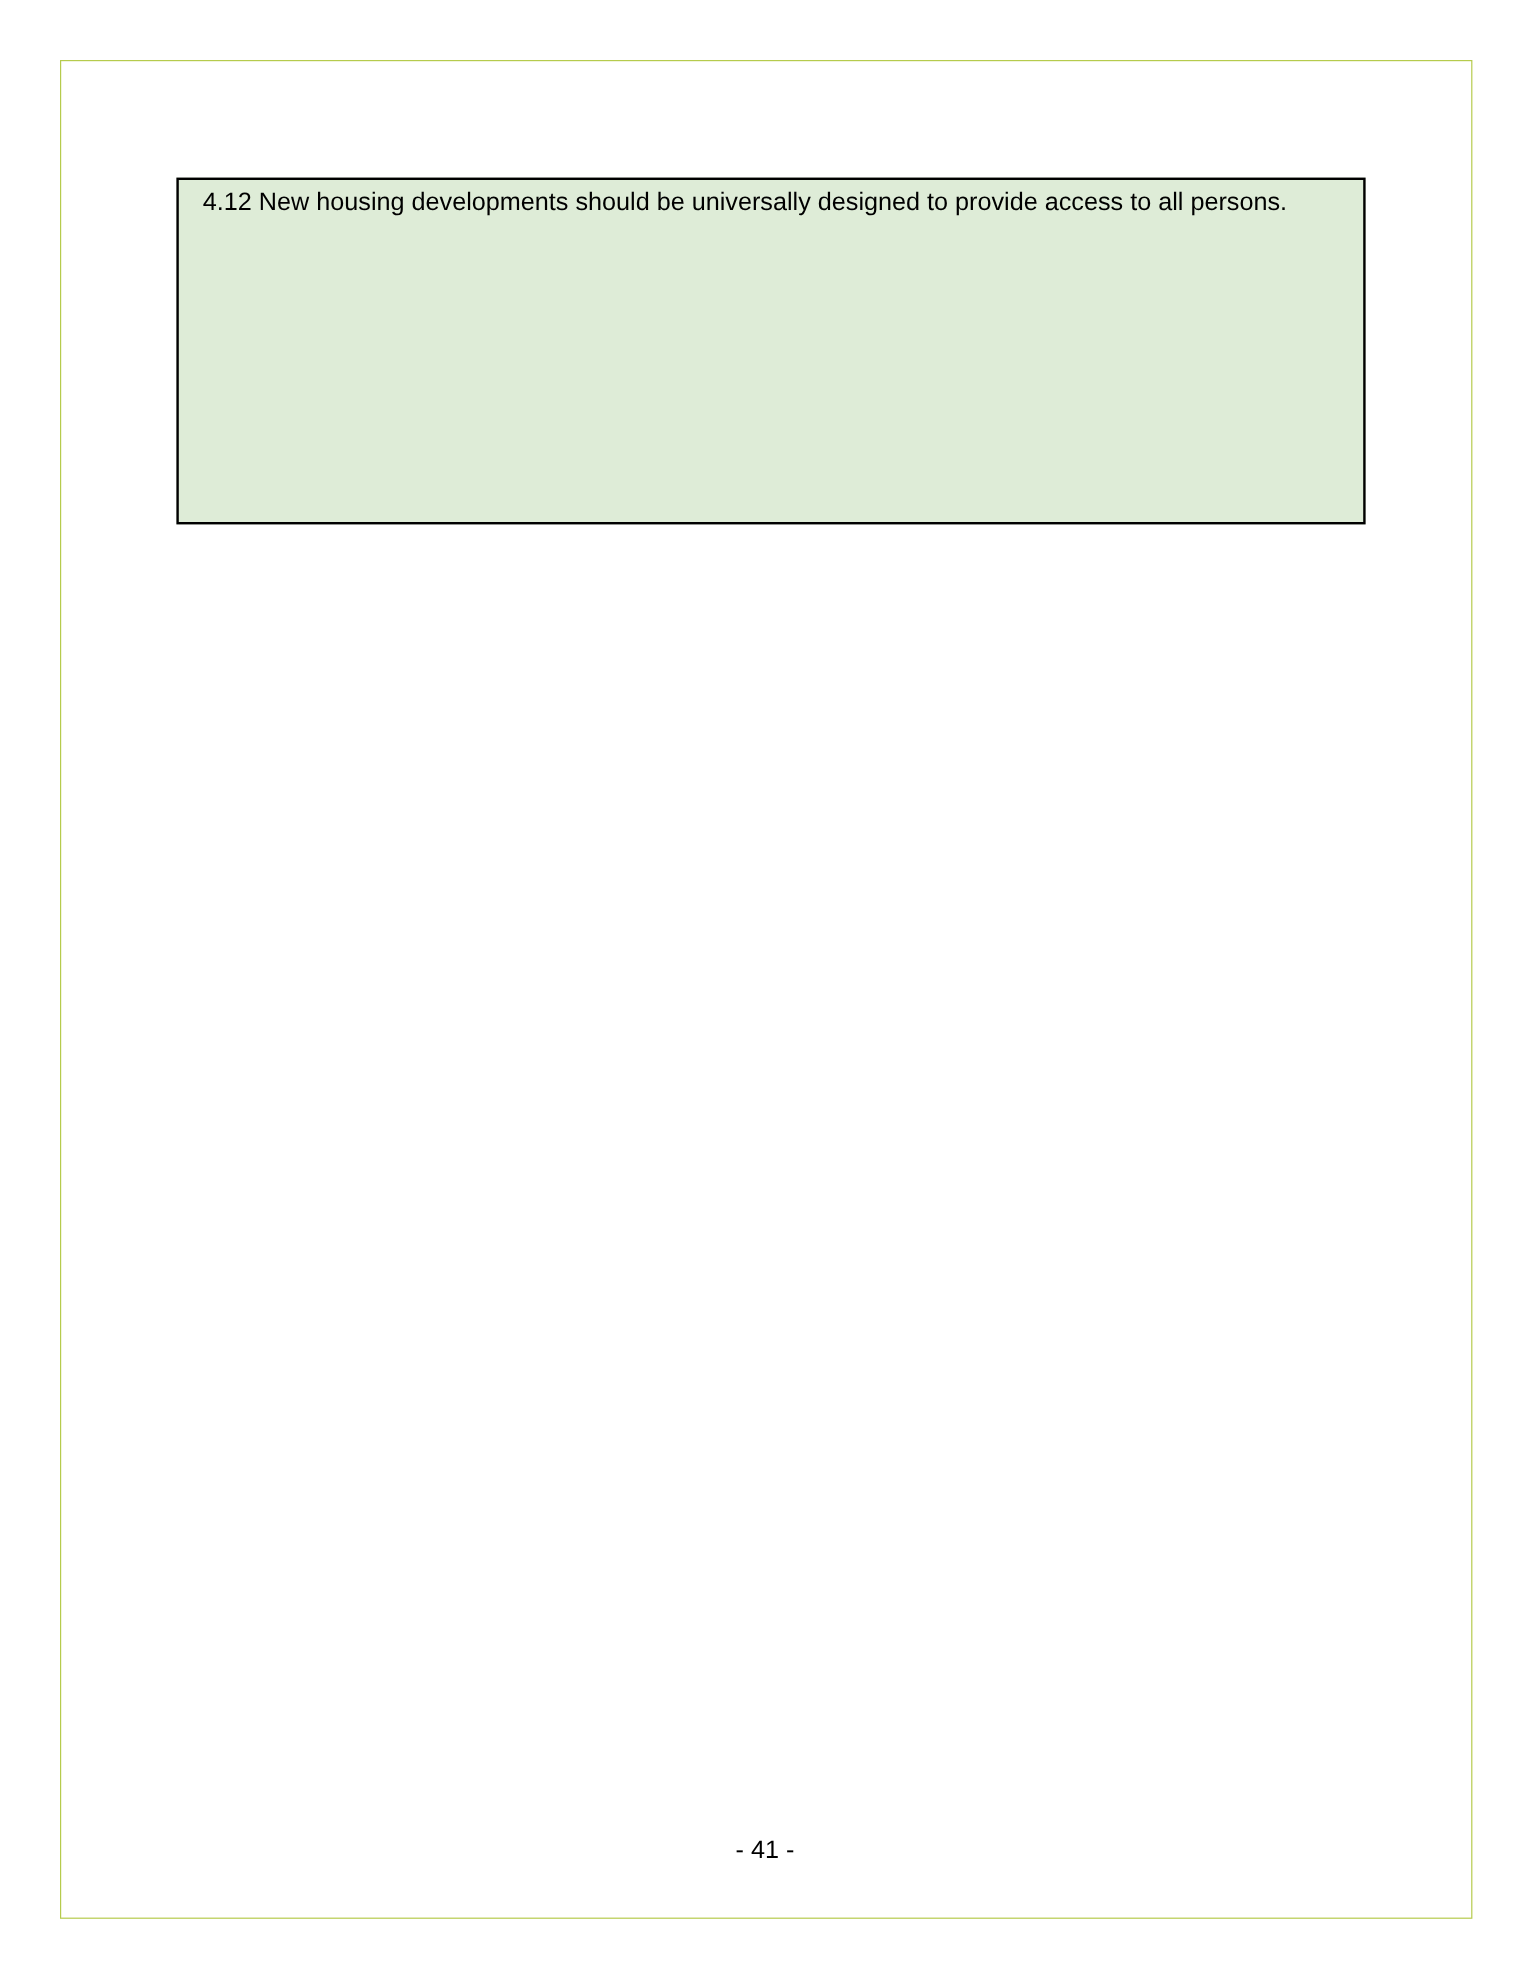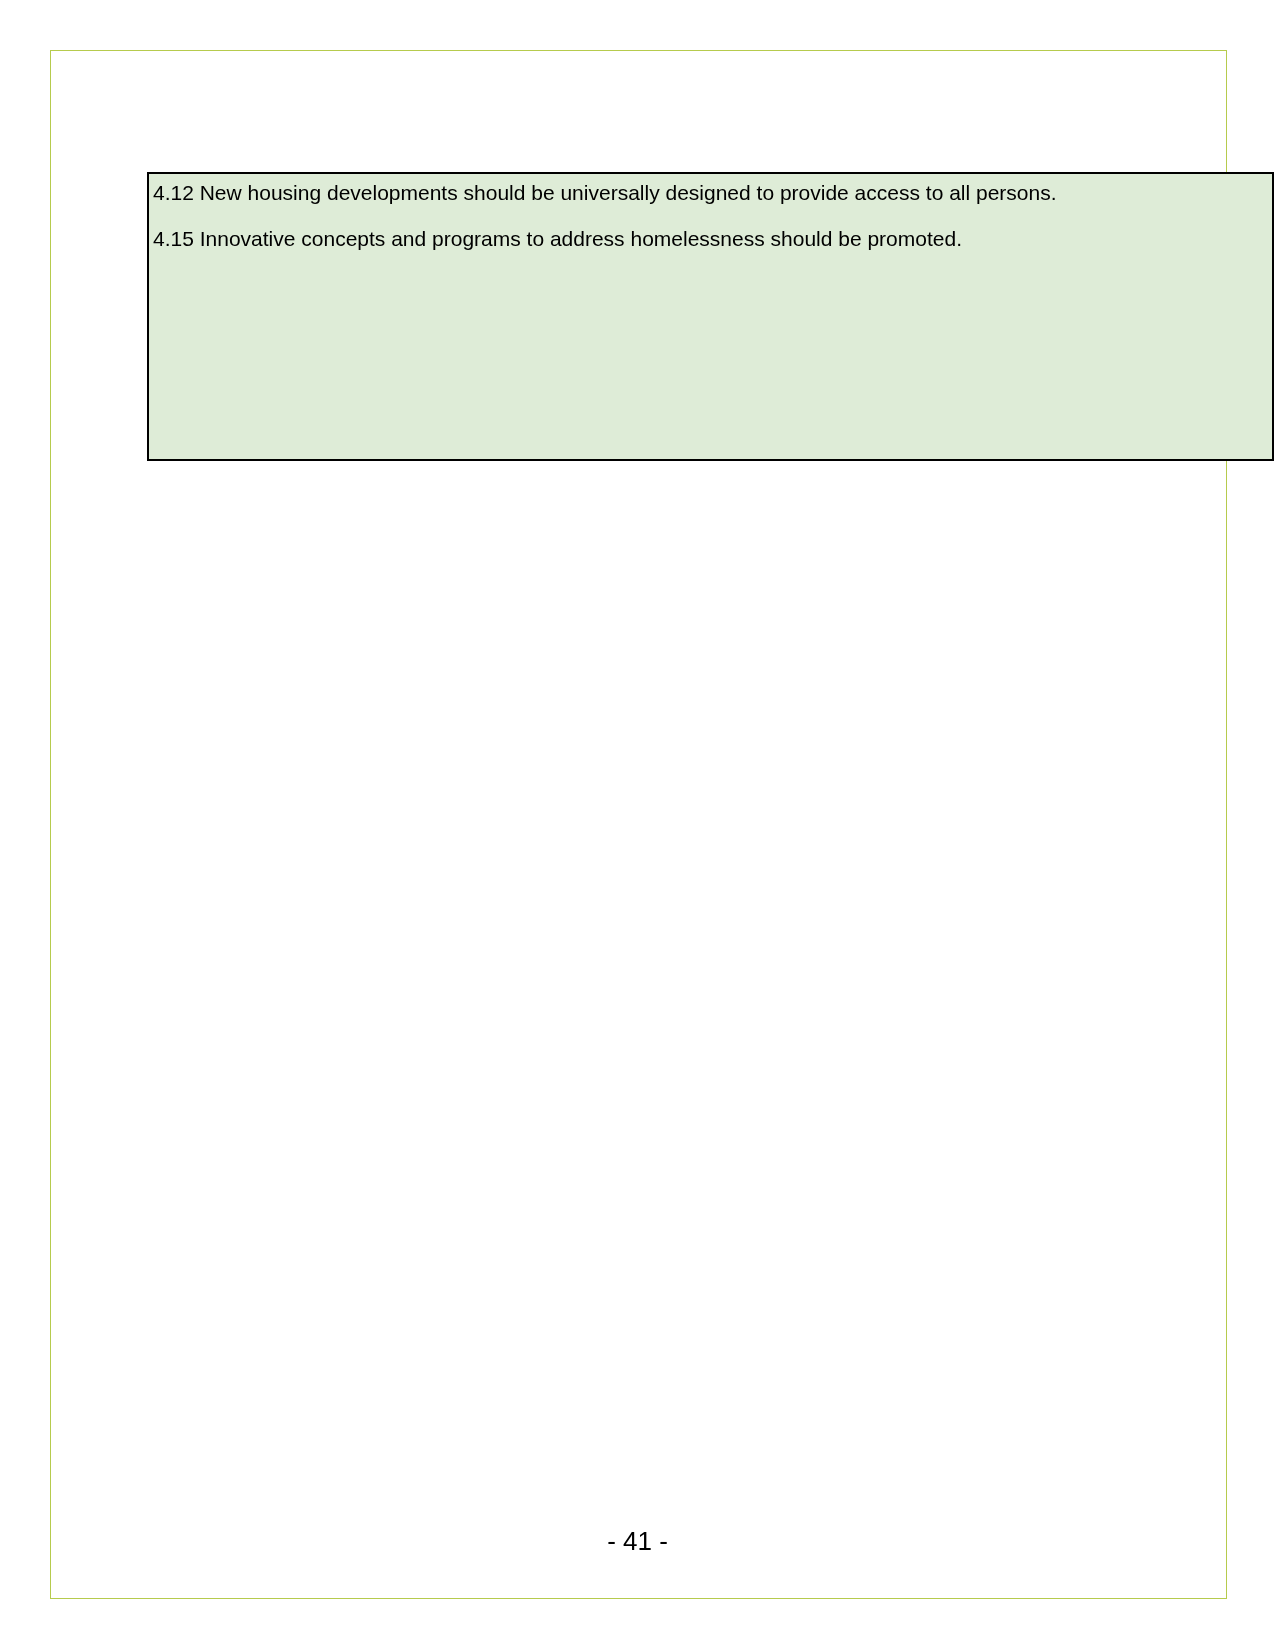--- a/index.html
+++ b/index.html
@@ -29,51 +29,49 @@
     top: 50px;
     width: 1177px;
     height: 1549px;
     border: 1.5px solid var(--page-border);
     background: transparent;
   }
   .policy-box {
     position: absolute;
     left: 147px;
     top: 148px;
-    width: 1127px;
+    width: 991px;
     min-height: 289px;
     background: var(--box-bg);
     border: 2px solid var(--box-border);
-    padding: 5px 6px 32px 4px;
-    margin-top: 24px;
+    padding: 5px 6px 32px 20px;
   }
   .policy-box p {
     font-size: 21px;
     line-height: 27px;
     text-align: justify;
     margin: 0 0 19px 0;
     color: var(--text);
   }
   .policy-box p:last-child { margin-bottom: 0; }
   .page-number {
     position: absolute;
     left: 0;
     top: 1528px;
     width: 100%;
     text-align: center;
-    font-size: 26px;
+    font-size: 21px;
     line-height: 27px;
     color: var(--text);
   }
 </style>
 </head>
 <body>
 
 <div class="page">
   <div class="frame"></div>
 
   <div class="policy-box">
     <p>4.12 New housing developments should be universally designed to provide access to all persons.</p>
-    <p>4.15 Innovative concepts and programs to address homelessness should be promoted.</p>
   </div>
 
   <div class="page-number">- 41 -</div>
 </div>
 
 </body></html>

